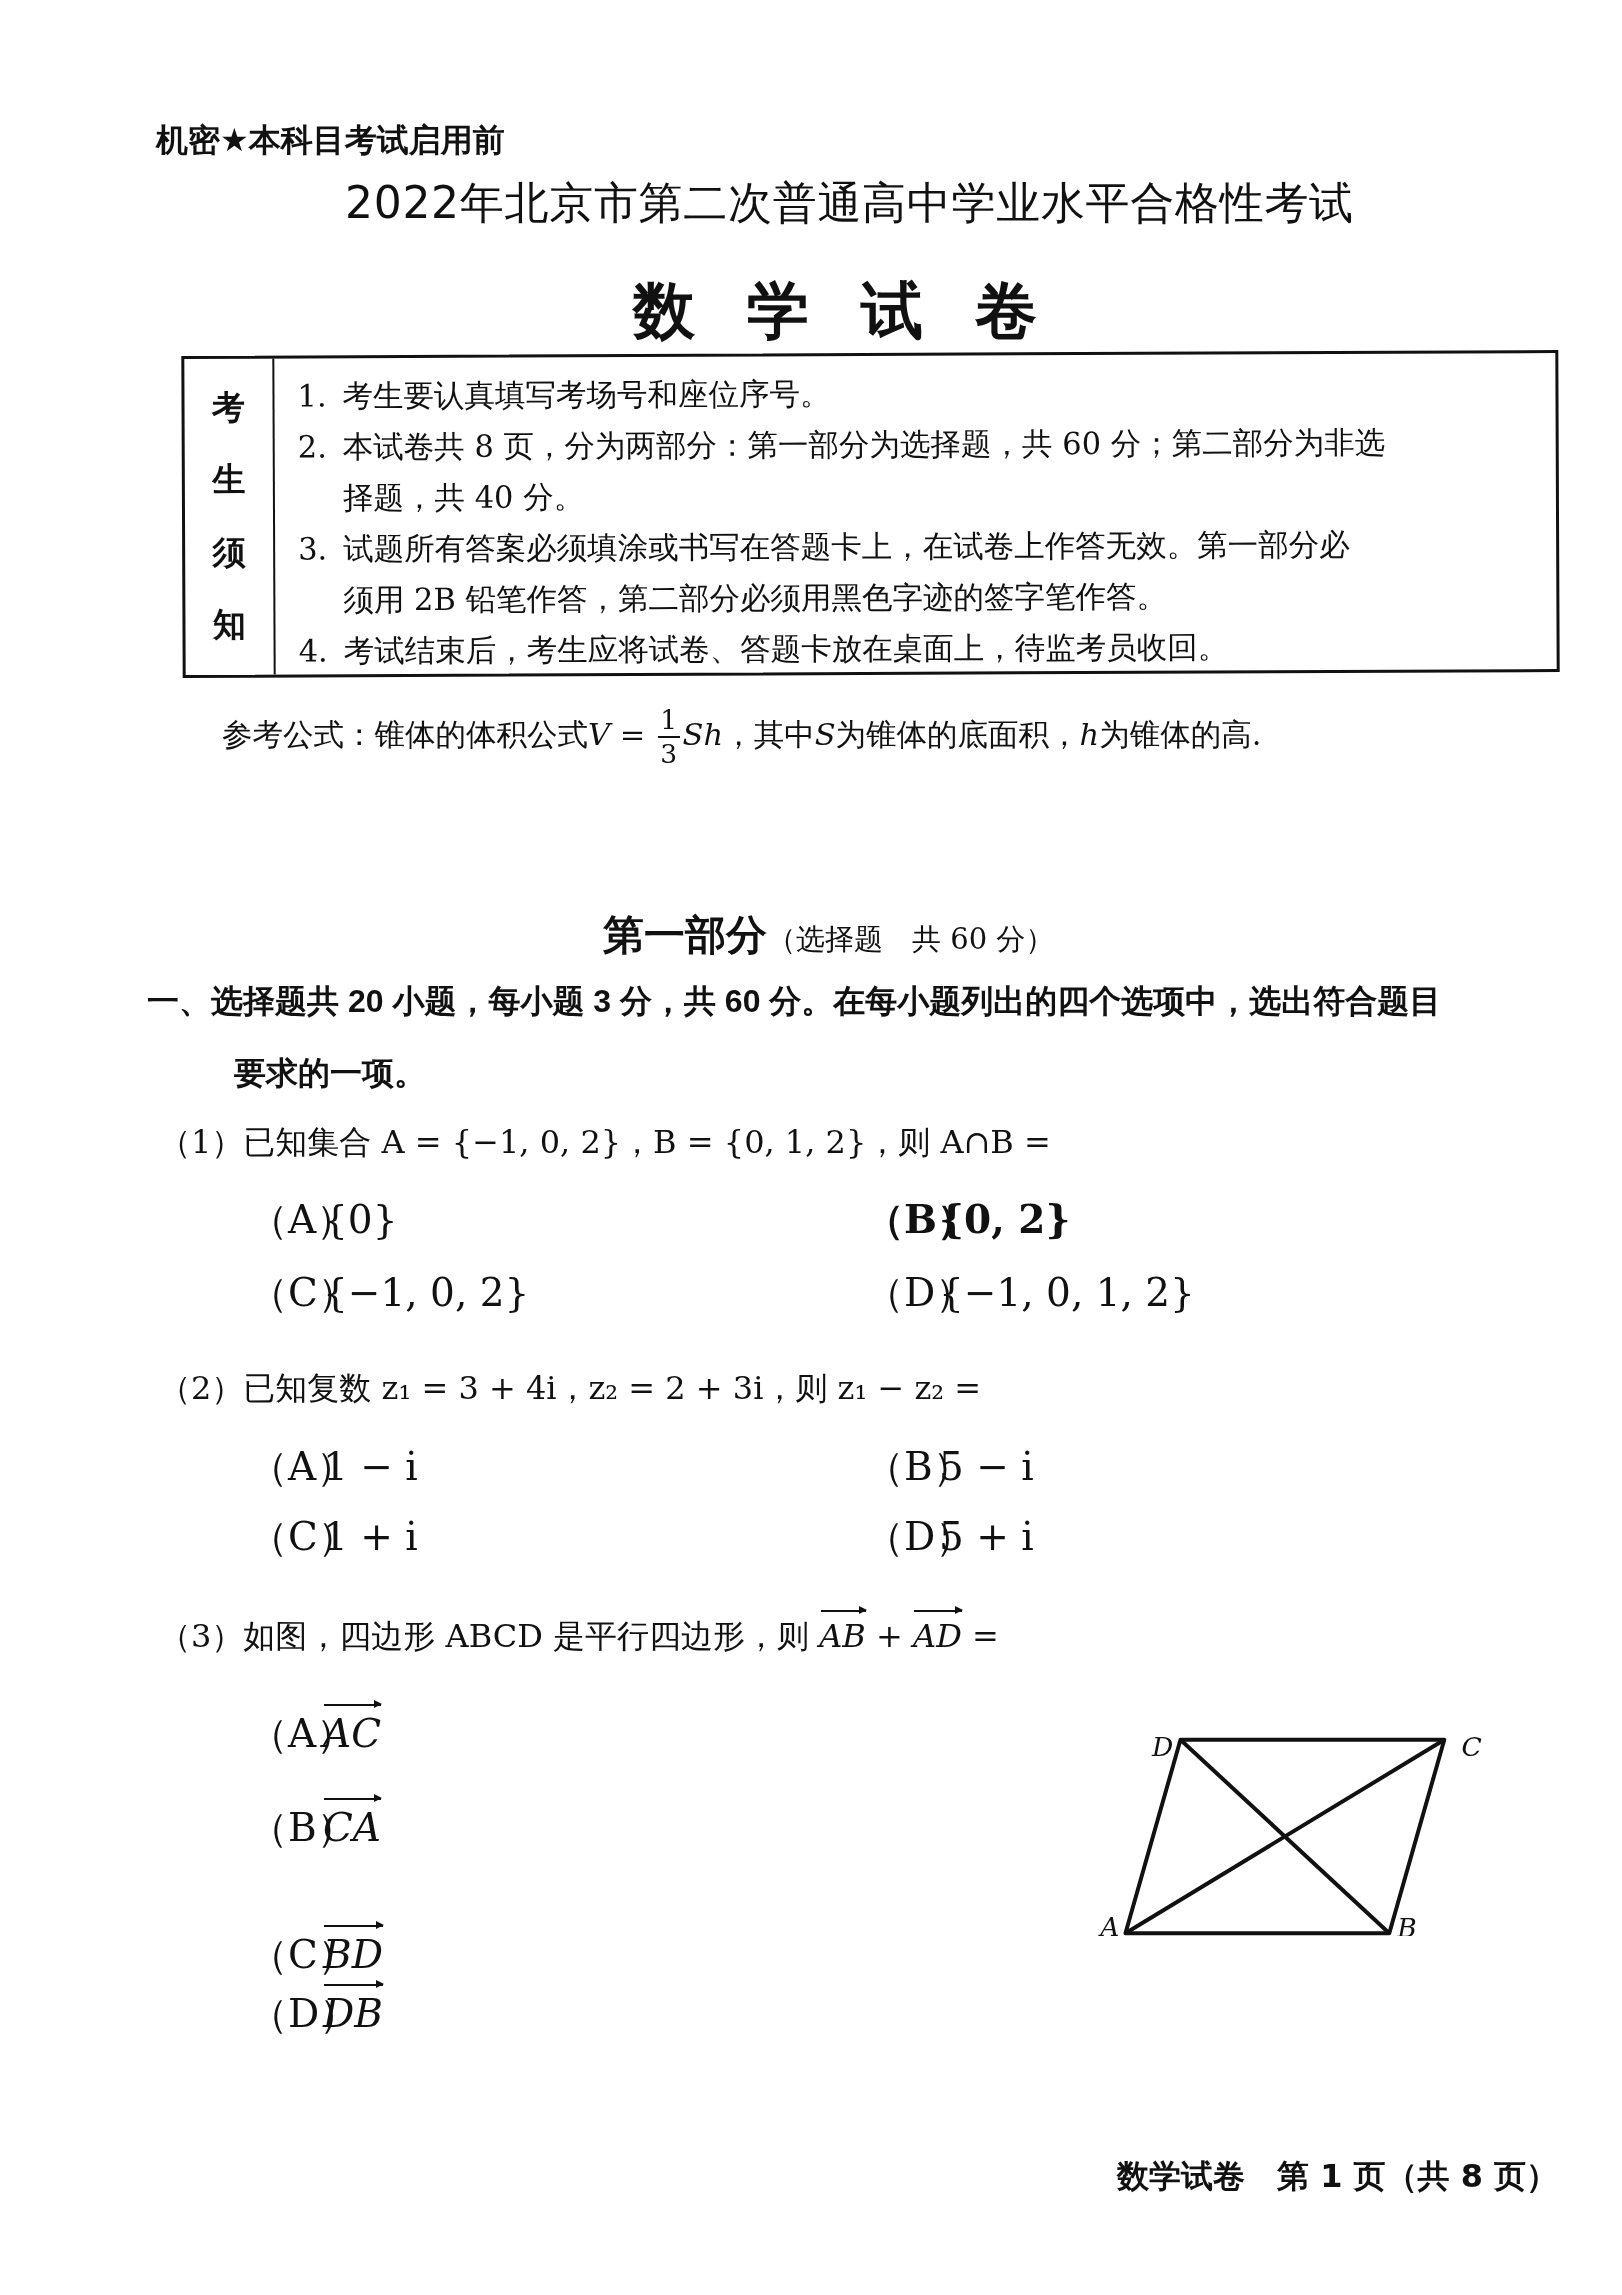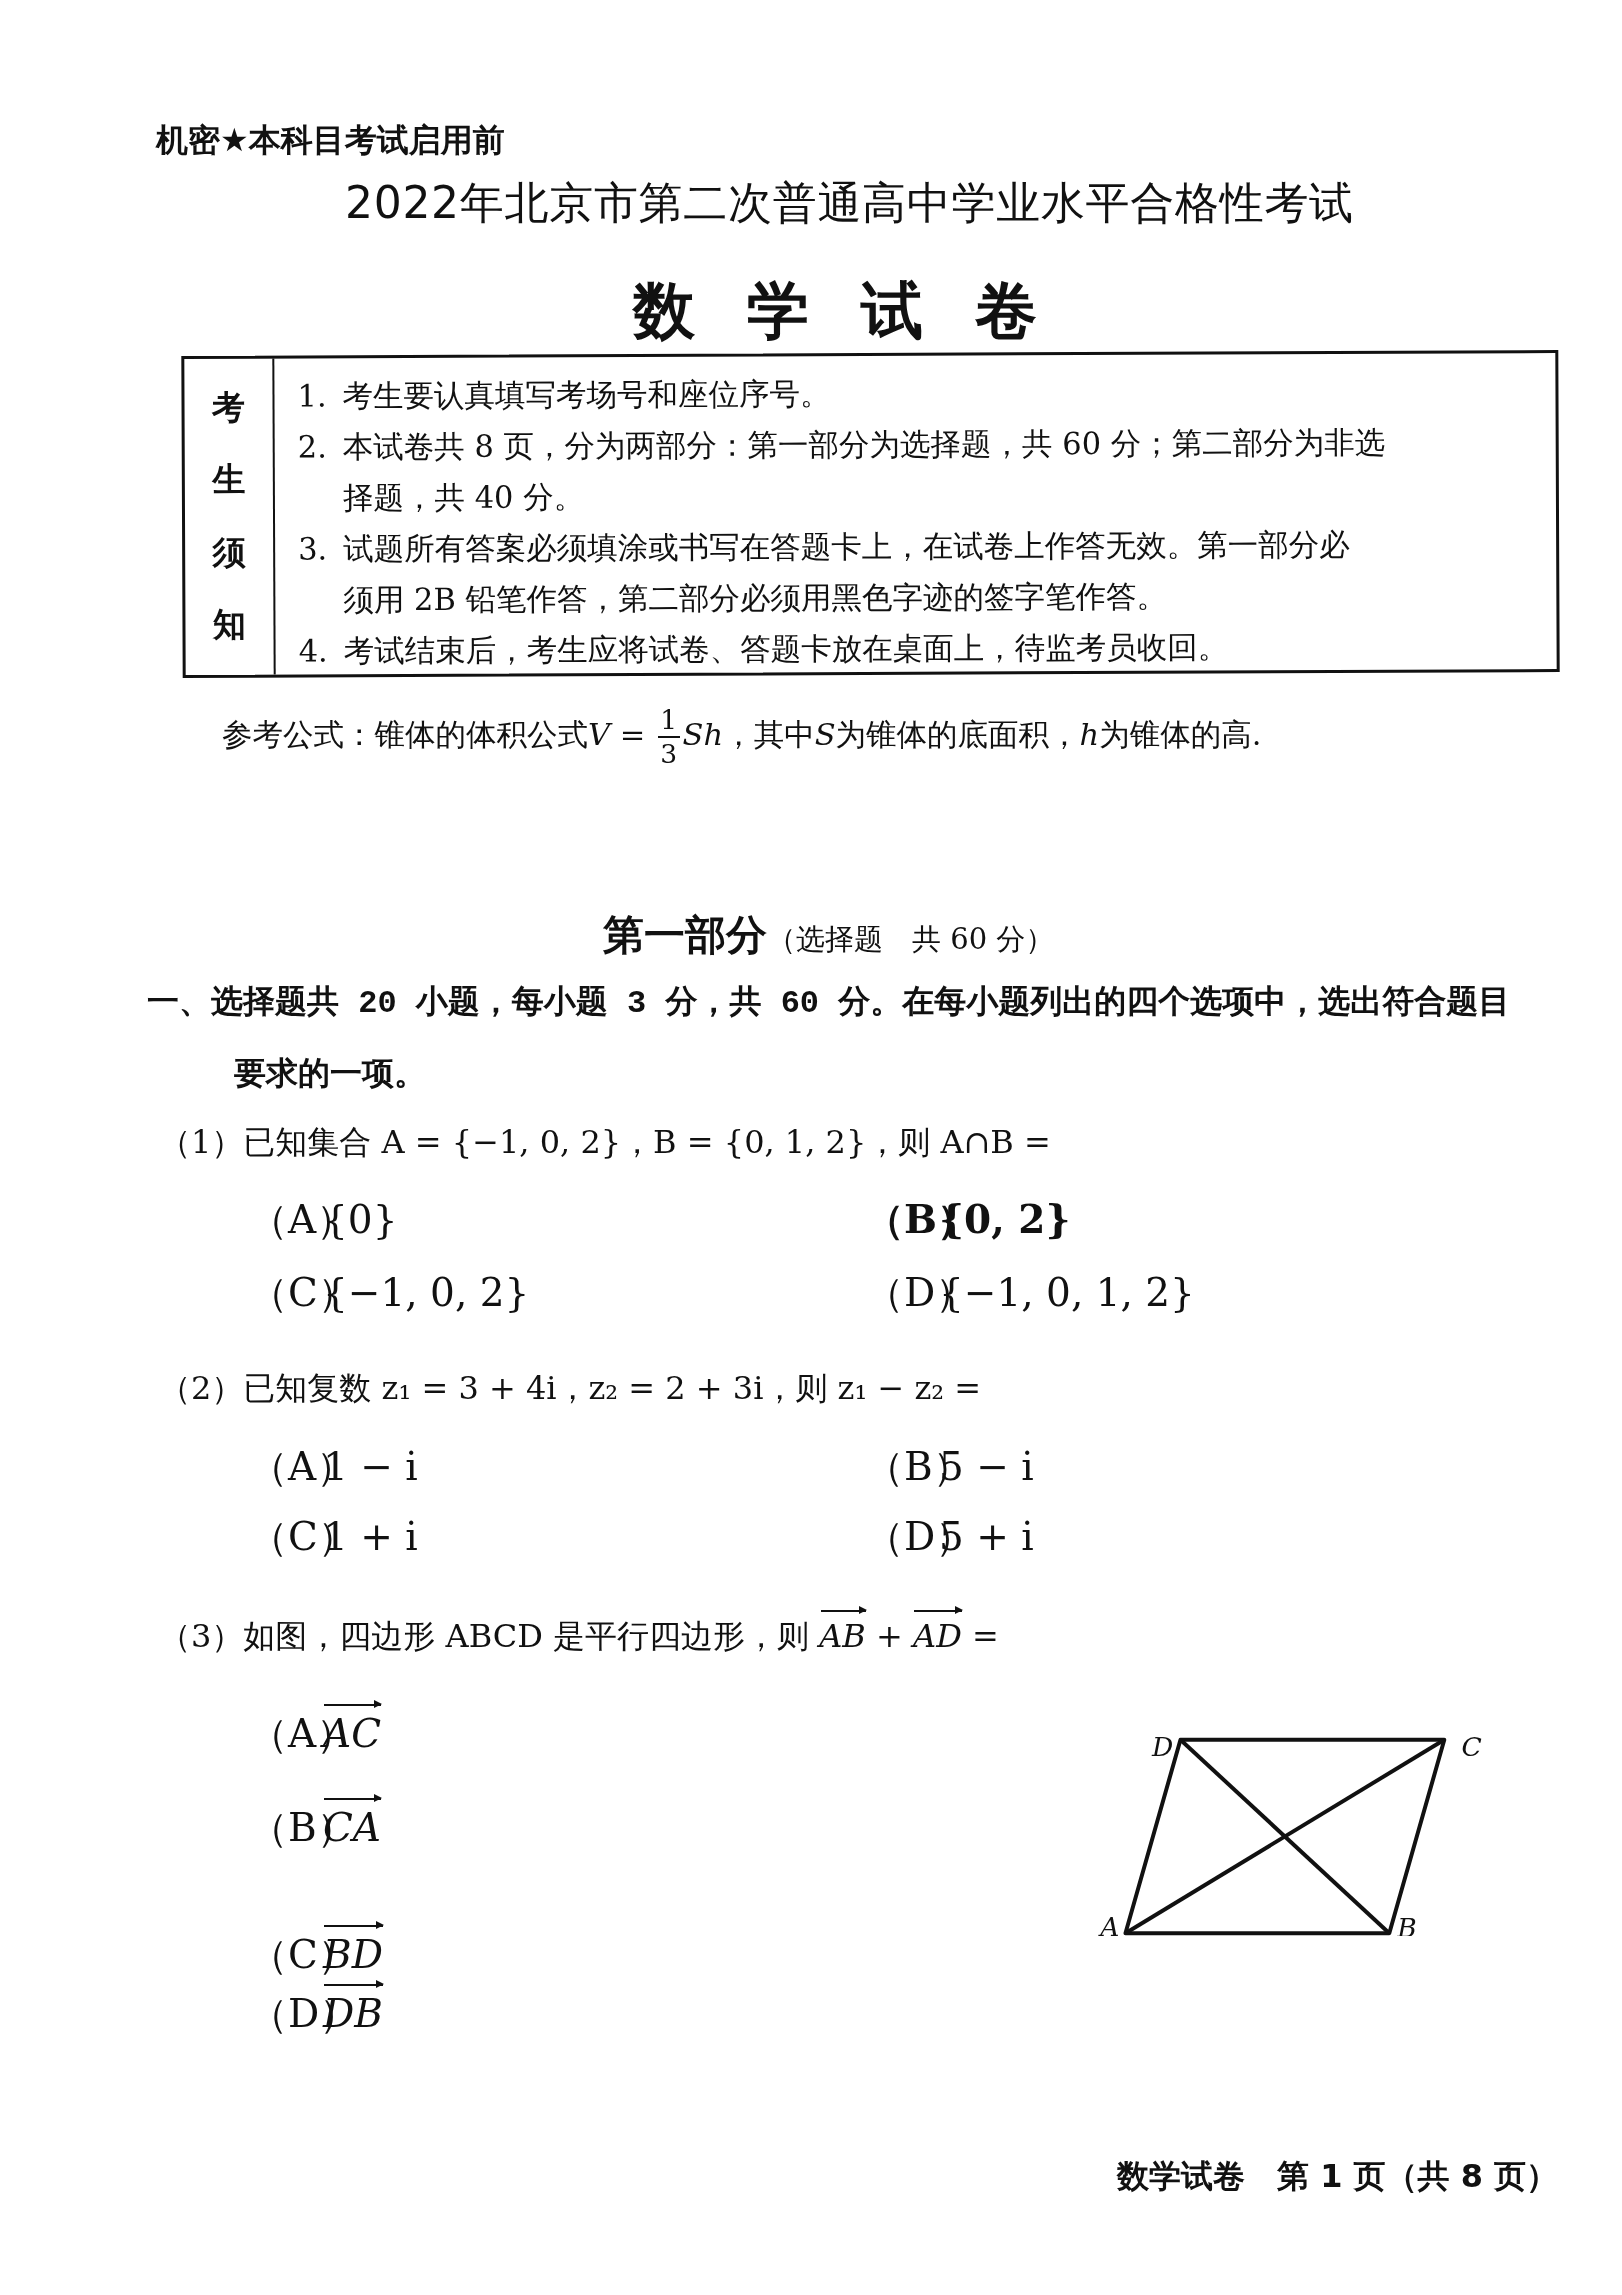--- a/index.html
+++ b/index.html
@@ -26,21 +26,21 @@
   .notice-list { position: absolute; left: 113px; top: 12px; right: 13.3px; font-size: 30.5px; line-height: 51px; }
   .notice-item .num { display: inline-block; width: 45px; }
   .notice-item .cont { padding-left: 45px; display: block; }
   .formula { left: 222px; top: 704px; font-size: 30.5px; }
   .frac { display: inline-block; vertical-align: middle; text-align: center; font-size: 26.5px; line-height: 32px; margin: 0 2.7px; }
   .frac .n { display: block; border-bottom: 2px solid #111; padding: 0 2.7px; }
   .frac .d { display: block; }
   .ital { font-style: italic; }
   .part-heading { left: 603px; top: 908px; font-size: 41px; font-weight: bold; font-family: "DejaVu Sans", sans-serif; }
   .part-heading .sub { font-size: 29px; font-weight: normal; font-family: "DejaVu Serif", serif; }
-  .instr { left: 147px; top: 980px; font-size: 32px; font-weight: bold; font-family: Liberation Mono, monospace; }
+  .instr { left: 147px; top: 980px; font-size: 32px; font-weight: bold; font-family: Liberation Sans, sans-serif; }
   .instr2 { left: 234px; top: 1052px; font-size: 32px; font-weight: bold; font-family: "DejaVu Sans", sans-serif; }
   .q { left: 159px; font-size: 32px; }
   .opt { font-size: 39px; }
   .opt .lbl { display: inline-block; width: 74px; }
   .vec { display: inline-block; position: relative; font-style: italic; }
   .vec::before {
     content: ""; position: absolute; left: 1.3px; right: 0; top: -6.6px; height: 2px; background: #111;
   }
   .vec::after {
     content: ""; position: absolute; right: -1.3px; top: -10.6px; width: 0; height: 0;

